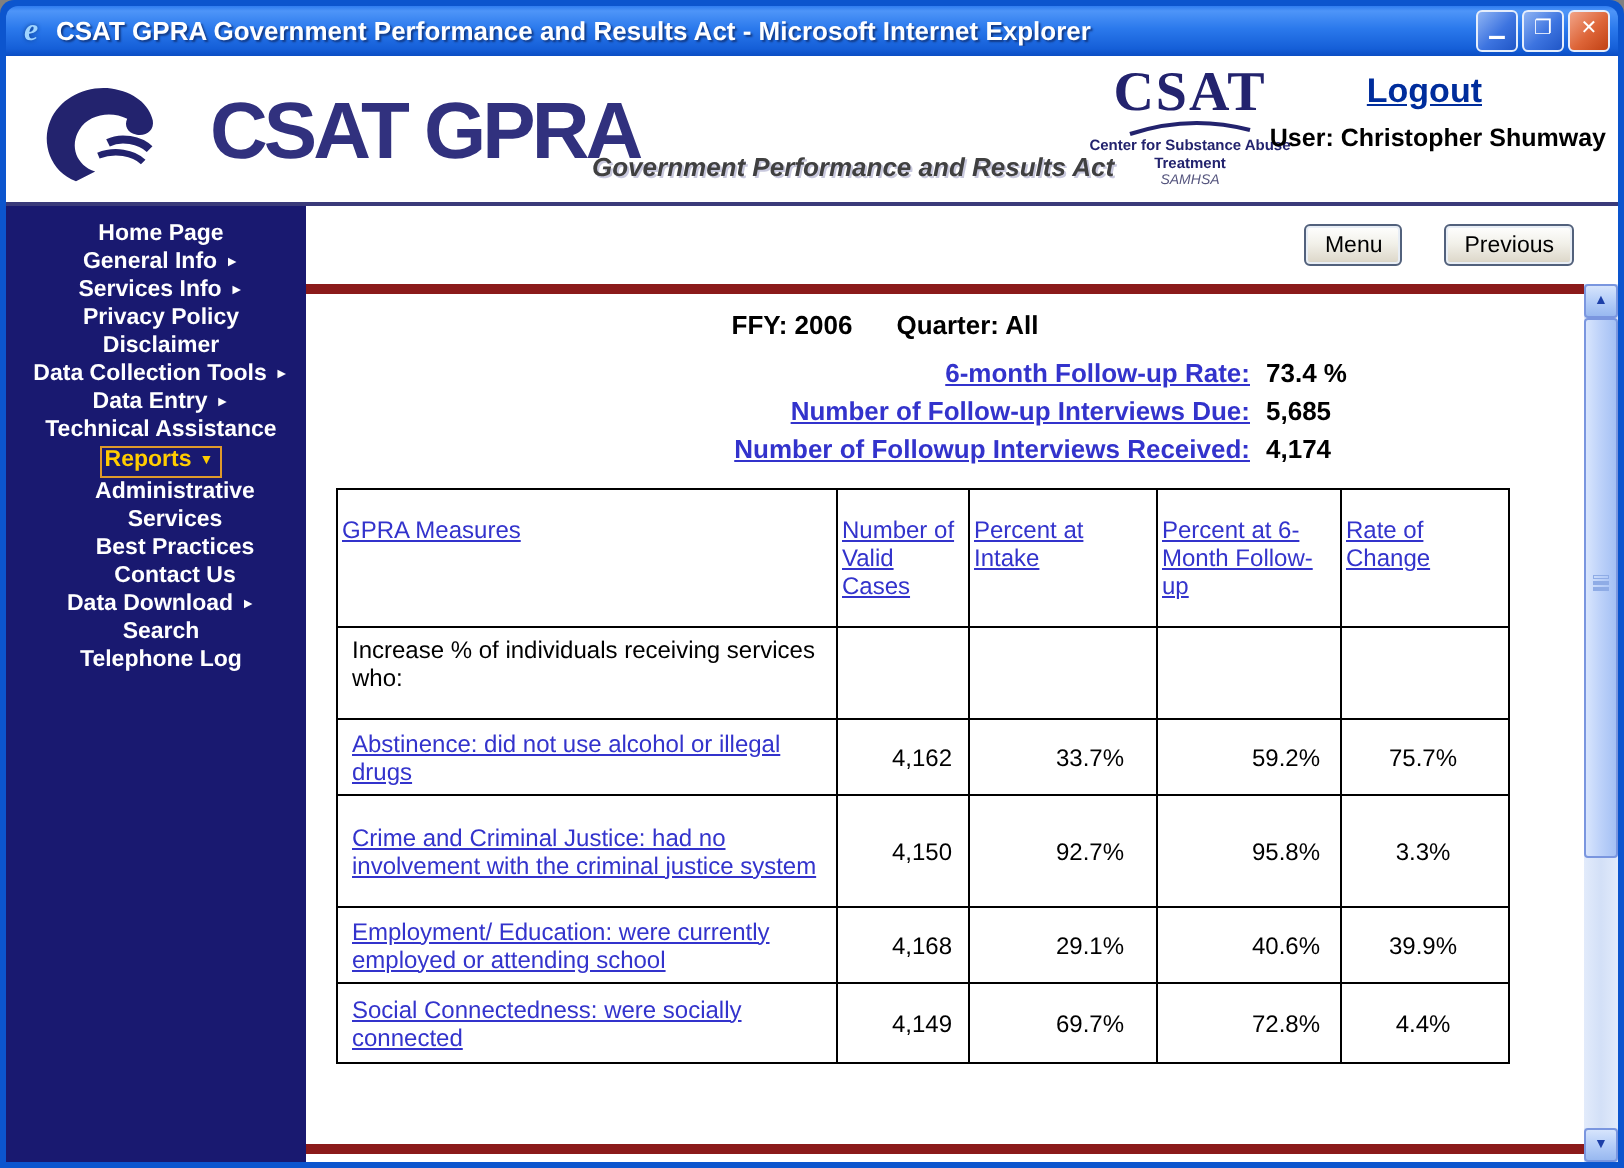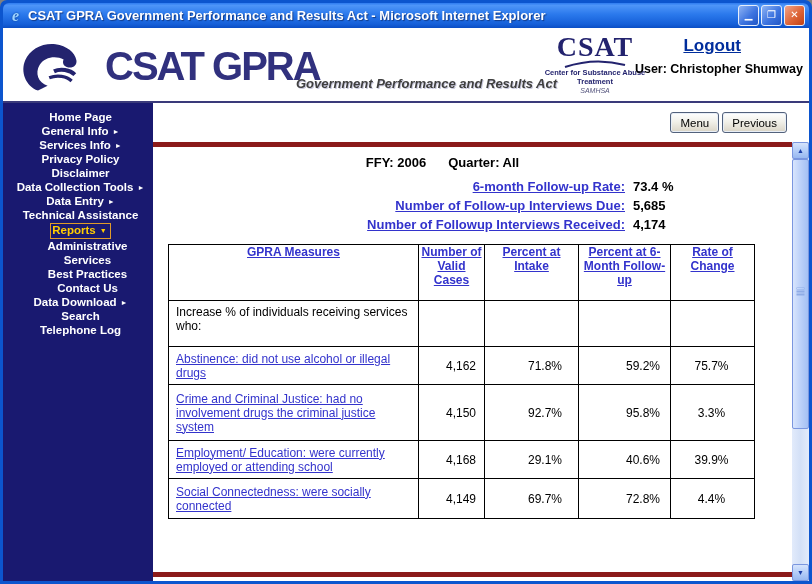--- a/index.html
+++ b/index.html
@@ -45,21 +45,21 @@
   .sidebar { width:150px; background:#191970; color:#fff; padding-top:8px;
     font-size:11.5px; font-weight:bold; flex-shrink:0; }
   .nav-item { padding:0 4px 0 9px; line-height:13px; margin-bottom:1px; cursor:pointer; white-space:nowrap;text-align:center; }
   .nav-item.sub { padding-left:23px; }
   .nav-item .arrow { font-size:7px; margin-left:4px; vertical-align:1px; }
   .nav-item.active { color:#FFCC00; }
   .active-box { display:inline-block; border:1px solid #DF9A2A; padding:0 3px 1px 1px; }
 
   .main { flex:1; display:flex; flex-direction:column; background:#fff; min-width:0; }
   .toolbar { height:39px; display:flex; justify-content:flex-end; align-items:center;
-    gap:3px; padding-right:22px; background:#fff; }
+    gap:21px; padding-right:22px; background:#fff; }
   .btn-xp { height:21px; padding:0 9px; font-size:11.5px; color:#000; cursor:pointer;
     font-family:"Liberation Sans", sans-serif;
     background:linear-gradient(180deg,#FFFFFF 0%,#F2F1EA 45%,#DFDACD 90%,#D2CDBF 100%);
     border:1px solid #52617C; border-radius:3px; box-shadow:inset 0 0 0 1px #E8EEF6; }
 
   .report { flex:1; display:flex; min-height:0; }
   .report-inner { flex:1; display:flex; flex-direction:column; min-width:0; }
   .redline { height:5px; background:#8B1A1A; flex-shrink:0; }
   .bottom-gap { height:4px; background:#fff; flex-shrink:0; }
   .scrollpane { flex:1; overflow:hidden; position:relative; background:#fff; }
@@ -68,21 +68,21 @@
   .ffy-line { text-align:center; padding-right:60px; font-size:13px; font-weight:bold; height:20px; }
   .ffy-line .gap { display:inline-block; width:22px; }
   .stats { margin-top:2px; }
   .stat-row { display:flex; line-height:19px; font-size:13px; font-weight:bold; }
   .stat-label { width:472px; text-align:right; }
   .stat-value { padding-left:8px; color:#000; }
   .lnk { color:#3333CC; text-decoration:underline; cursor:pointer; }
 
   table.report-table { border-collapse:collapse; table-layout:fixed; margin:10px 0 0 15px; }
   .report-table th, .report-table td { border:1px solid #000; font-size:12px; }
-  .report-table th { font-weight:bold; text-align:center; vertical-align:top; padding:0 2px; }
+  .report-table th { font-weight:normal; text-align:left; vertical-align:top; padding:13px 2px; }
   tr.hdr { height:56px; }
   tr.intro-row { height:46px; }
   td.intro-cell { vertical-align:top; padding:4px 7px; font-size:12px; }
   td.measure { vertical-align:middle; padding:4px 7px; }
   td.num { vertical-align:middle; text-align:right; font-size:12px; }
   td.c-valid { padding-right:8px; }
   td.c-intake { padding-right:16px; }
   td.c-follow { padding-right:10px; }
   td.c-change { text-align:center; padding-right:2px; }
   tr.h38 { height:38px; } tr.h56 { height:56px; } tr.h70 { height:70px; } tr.h40 { height:40px; }
@@ -209,26 +209,26 @@
                 <tr class="intro-row">
                   <td class="intro-cell">Increase % of individuals receiving services who:</td>
                   <td></td>
                   <td></td>
                   <td></td>
                   <td></td>
                 </tr>
                 <tr class="h38">
                   <td class="measure"><a class="lnk">Abstinence:  did not use alcohol or illegal drugs</a></td>
                   <td class="num c-valid">4,162</td>
-                  <td class="num c-intake">71.8%</td>
+                  <td class="num c-intake">33.7%</td>
                   <td class="num c-follow">59.2%</td>
                   <td class="num c-change">75.7%</td>
                 </tr>
                 <tr class="h56">
-                  <td class="measure"><a class="lnk">Crime and Criminal Justice:  had no involvement drugs the criminal justice system</a></td>
+                  <td class="measure"><a class="lnk">Crime and Criminal Justice:  had no involvement with the criminal justice system</a></td>
                   <td class="num c-valid">4,150</td>
                   <td class="num c-intake">92.7%</td>
                   <td class="num c-follow">95.8%</td>
                   <td class="num c-change">3.3%</td>
                 </tr>
                 <tr class="h38">
                   <td class="measure"><a class="lnk">Employment/ Education:  were currently employed or attending school</a></td>
                   <td class="num c-valid">4,168</td>
                   <td class="num c-intake">29.1%</td>
                   <td class="num c-follow">40.6%</td>

